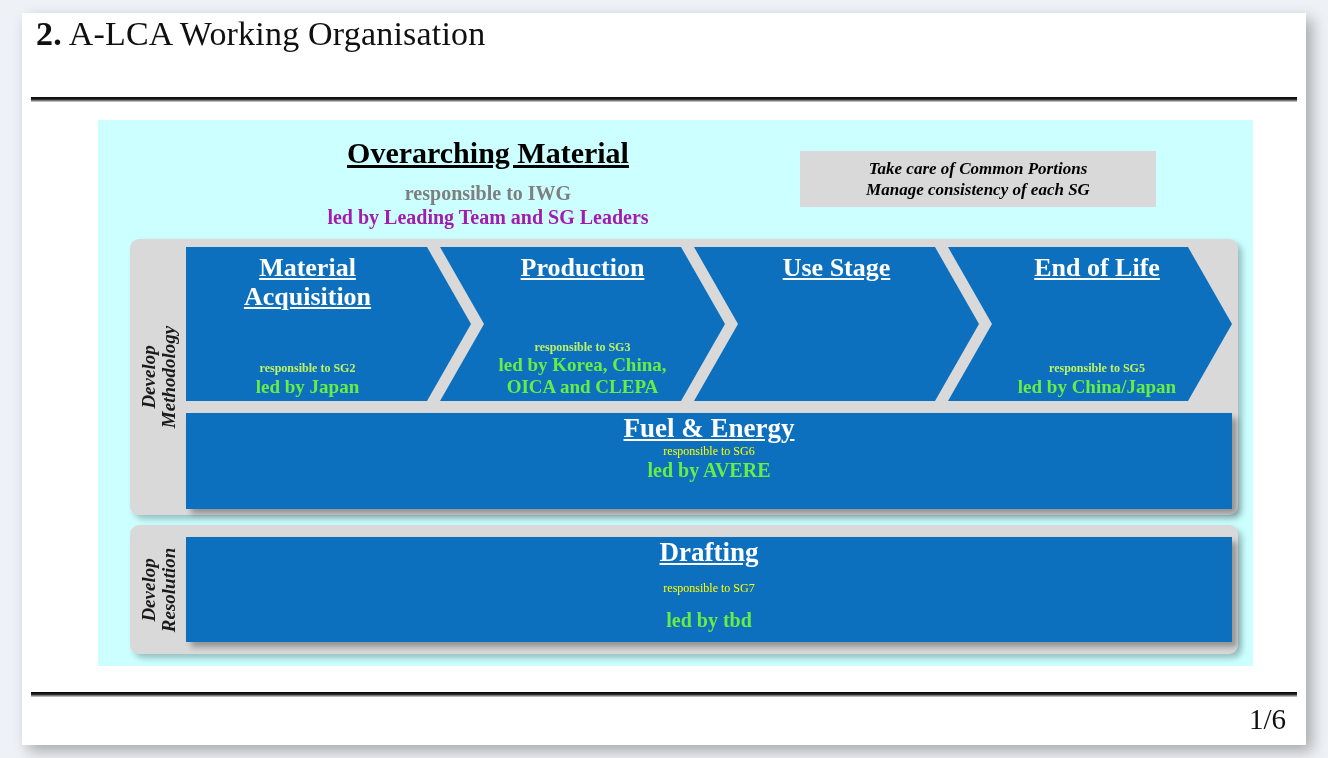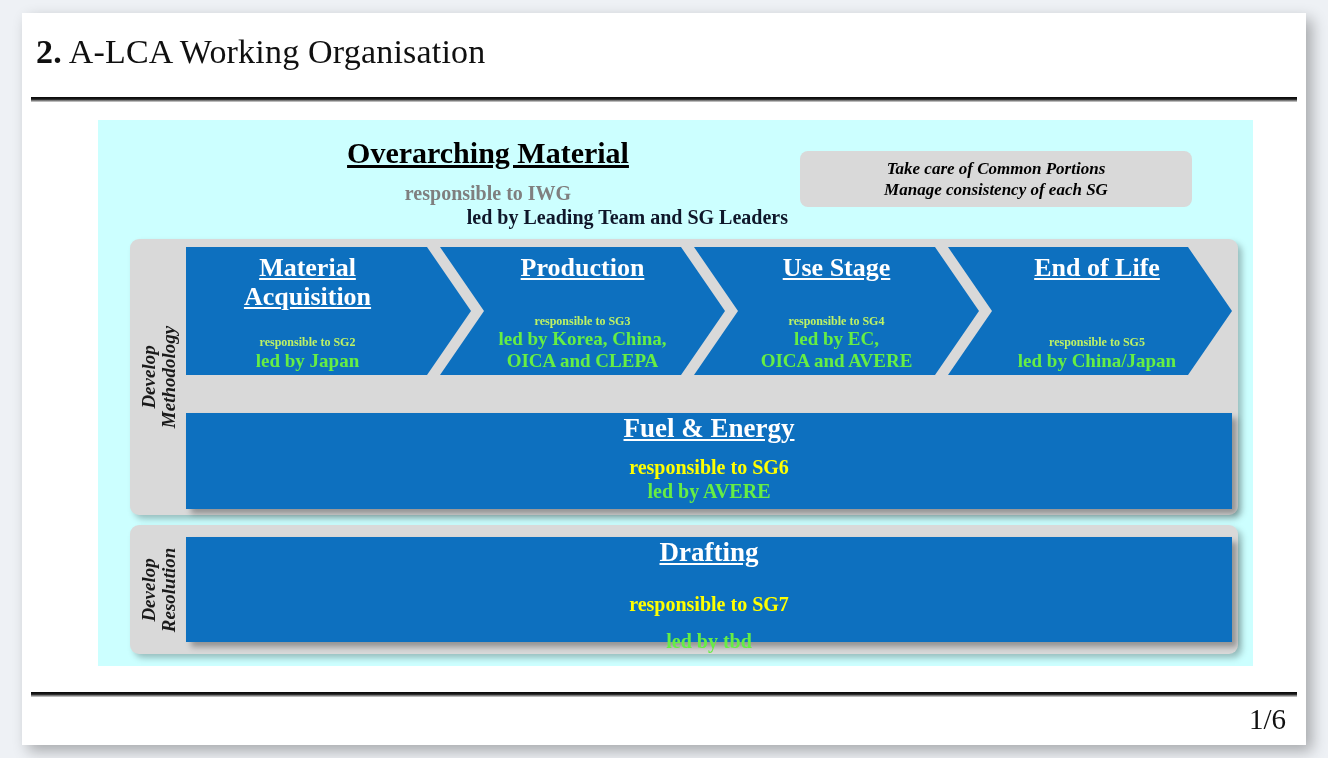--- a/index.html
+++ b/index.html
@@ -30,21 +30,21 @@
   
   .title-area {
     position: absolute;
     left: 0; top: 0;
     width: 1284px;
     height: 84px;
   }
   .title-text {
     position: absolute;
     left: 14px;
-    top: 20px;
+    top: 2px;
     font-size: 34px;
     color: #101010;
     letter-spacing: 0.2px;
     white-space: nowrap;
   }
   .title-num {
     font-weight: bold;
   }
   .title-rule {
     position: absolute;
@@ -83,39 +83,37 @@
   }
   .oa-resp {
     font-size: 20px;
     font-weight: bold;
     color: #7f7f7f;
     margin-top: 12px;
   }
   .oa-led {
     font-size: 20px;
     font-weight: bold;
-    color: #0f172a;
+    color: #a21caf;
     margin-top: 1px;
-    text-align: right;
   }
 
   
   .notebox {
     position: absolute;
     left: 702px;
     top: 31px;
-    width: 392px;
+    width: 356px;
     height: 56px;
     background: #d9d9d9;
     display: flex;
     flex-direction: column;
     align-items: center;
     justify-content: center;
     line-height: 1.25;
-    border-radius: 8px;
   }
   .notebox div {
     font-size: 17px;
     font-weight: bold;
     font-style: italic;
     color: #000000;
     white-space: nowrap;
   }
 
   
@@ -164,21 +162,21 @@
   .chev-row {
     position: absolute;
     left: 56px;
     top: 8px;
     width: 1046px;
     height: 154px;
   }
   .chev {
     position: absolute;
     top: 0;
-    height: 128px;
+    height: 154px;
     background: #0d70bf;
     color: #ffffff;
     display: flex;
     flex-direction: column;
     align-items: center;
     justify-content: flex-start;
     padding-top: 6px;
     box-sizing: border-box;
     filter: drop-shadow(4px 4px 4px rgba(0,0,0,0.33));
   }
@@ -255,24 +253,24 @@
     gap: 13px;
   }
   .bar-title {
     font-size: 27px;
     font-weight: bold;
     color: #ffffff;
     text-decoration: underline;
     text-underline-offset: 2px;
   }
   .bar-resp {
-    font-size: 20px;
-    font-weight: bold;
+    font-size: 12px;
+    font-weight: normal;
     color: #ffff00;
-    margin-top: 12px;
+    margin-top: 1px;
   }
   .bar-led {
     font-size: 20px;
     font-weight: bold;
     color: #66ee44;
     margin-top: 1px;
   }
 
   
   .footer-rule {
@@ -346,25 +344,20 @@
             <div class="chev-resp">responsible to SG3</div>
             <div class="chev-led">led by Korea, China,</div>
             <div class="chev-led">OICA and CLEPA</div>
           </div>
         </div>
 
         <div class="chev chev-mid chev-m3">
           <div class="chev-title">
             <div>Use Stage</div>
           </div>
-          <div class="chev-sub">
-            <div class="chev-resp">responsible to SG4</div>
-            <div class="chev-led">led by EC,</div>
-            <div class="chev-led">OICA and AVERE</div>
-          </div>
         </div>
 
         <div class="chev chev-last">
           <div class="chev-title">
             <div>End of Life</div>
           </div>
           <div class="chev-sub">
             <div class="chev-resp">responsible to SG5</div>
             <div class="chev-led">led by China/Japan</div>
           </div>

